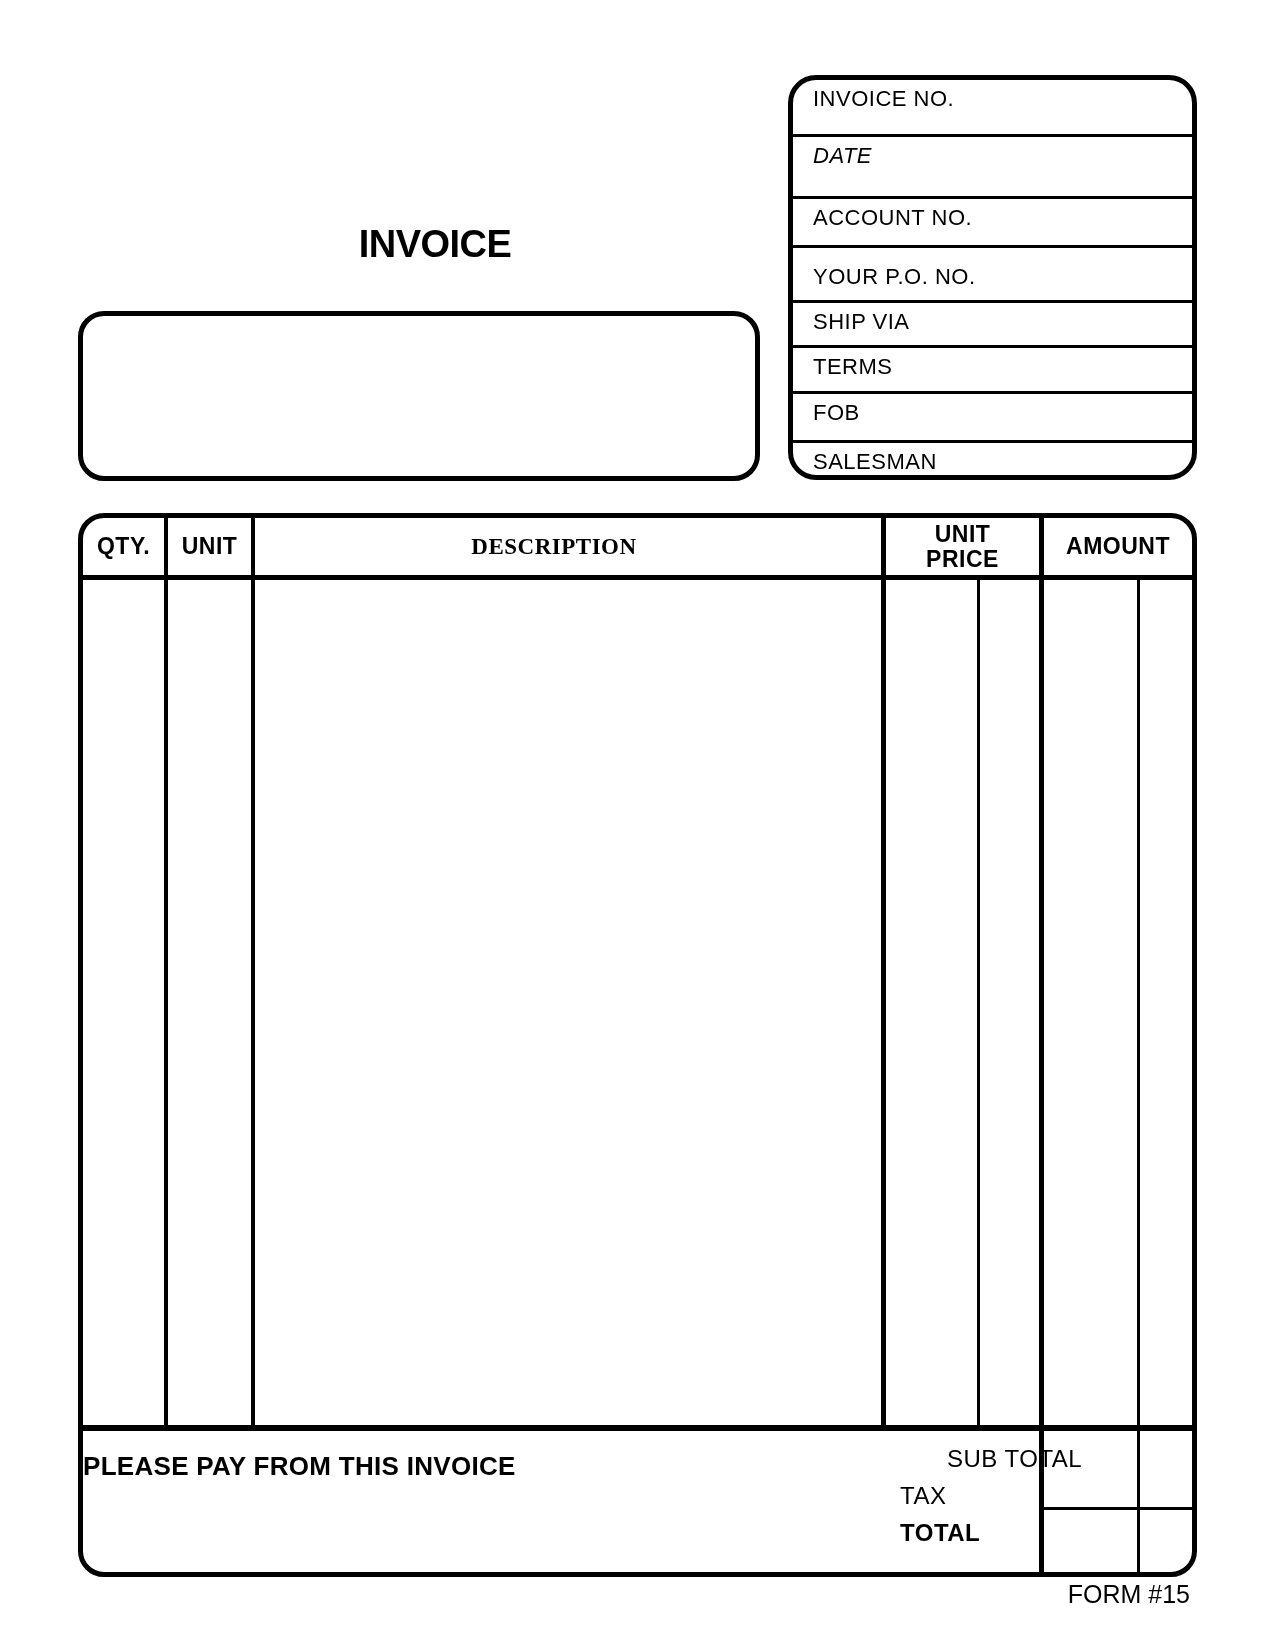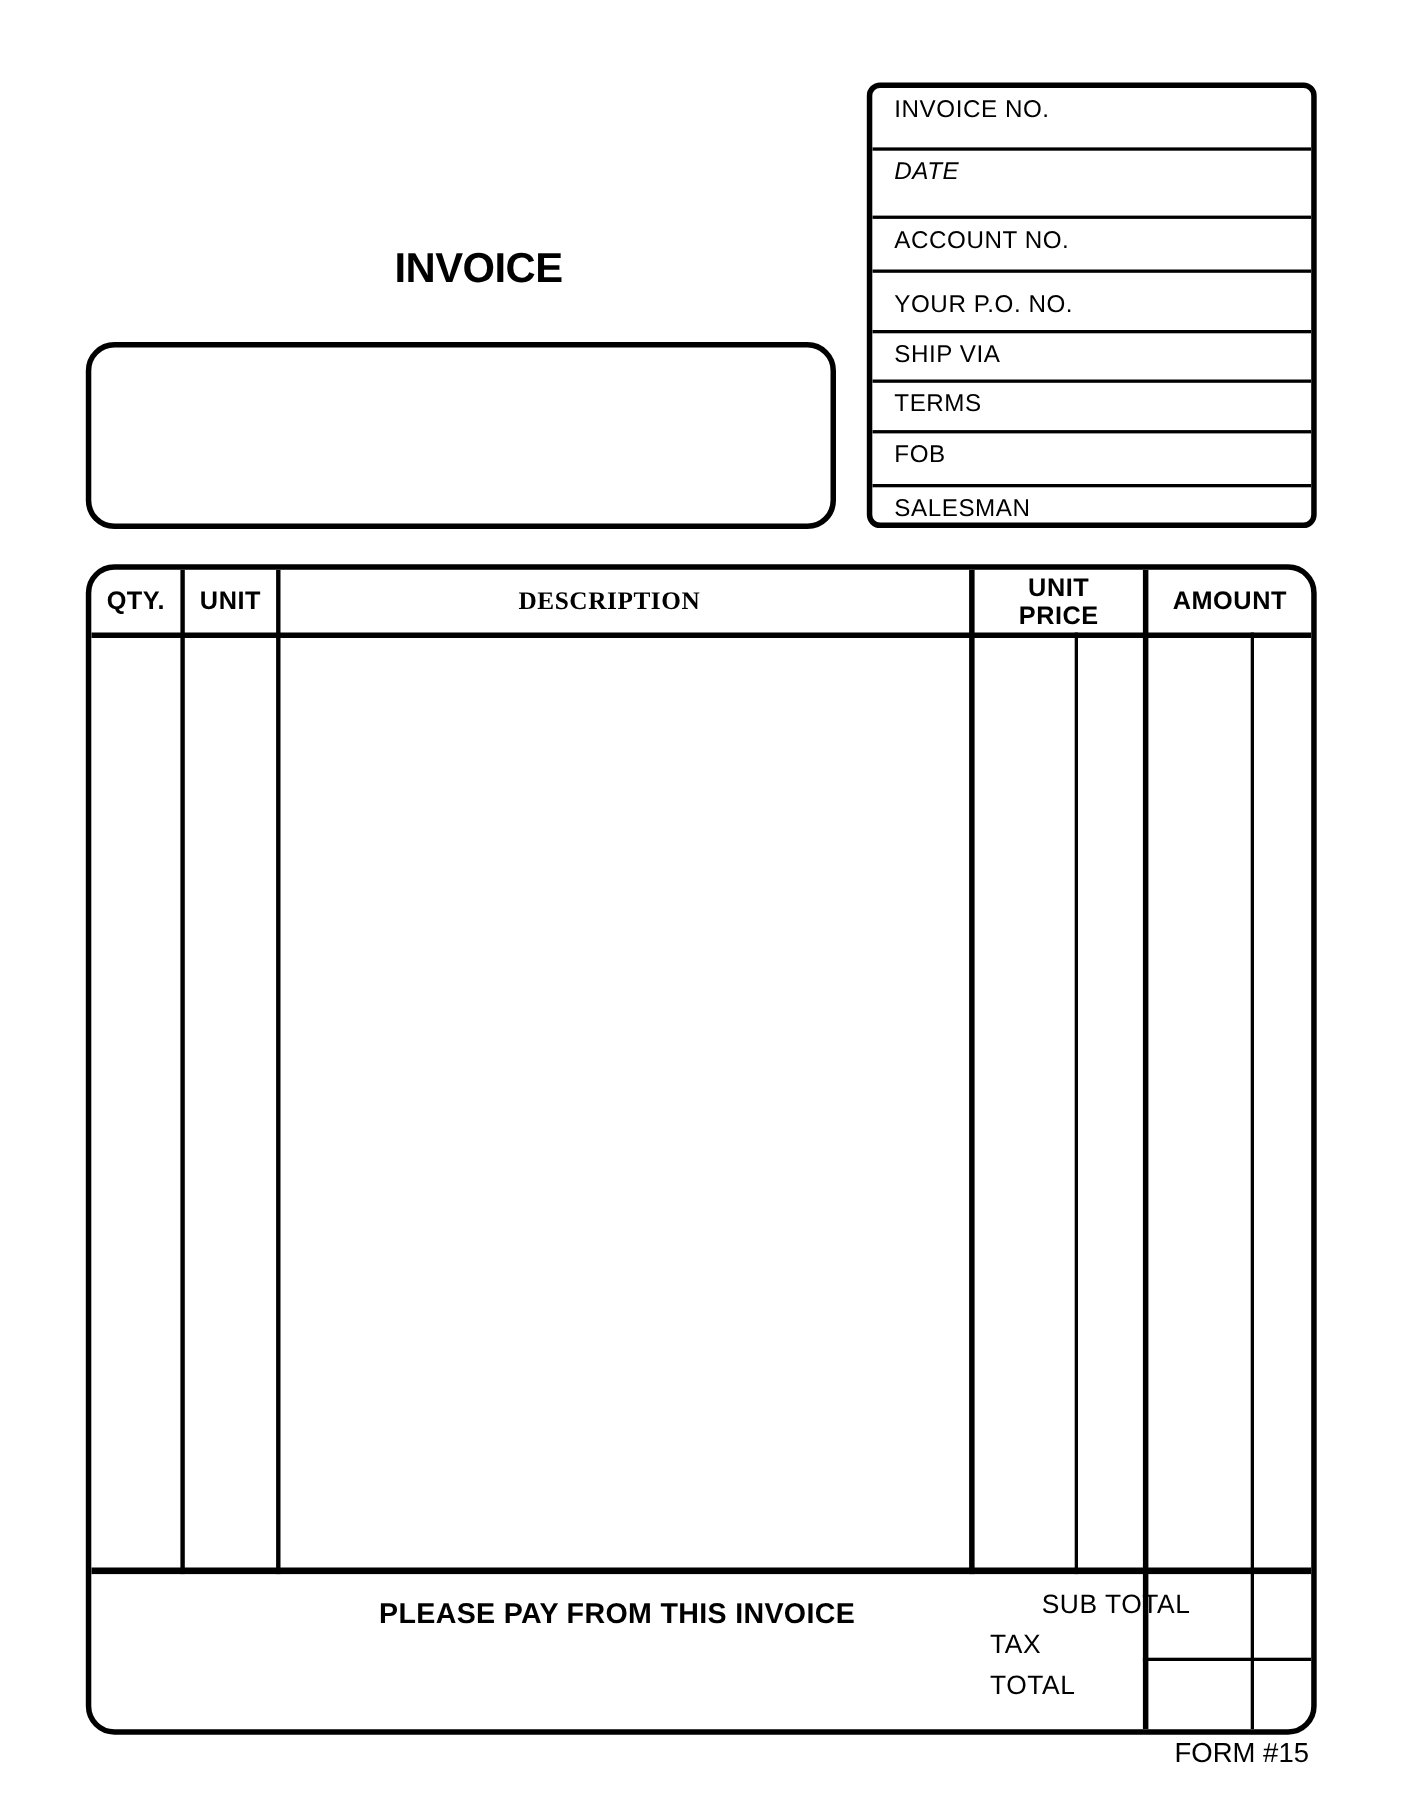--- a/index.html
+++ b/index.html
@@ -31,21 +31,21 @@
     border: 5px solid #000;
     border-radius: 26px;
   }
 
   
   .info-box {
     position: absolute;
     left: 788px; top: 75px;
     width: 409px; height: 405px;
     border: 5px solid #000;
-    border-radius: 12px;
+    border-radius: 28px;
     overflow: hidden;
     display: flex;
     flex-direction: column;
   }
   .info-row { border-bottom: 3px solid #000; }
   .info-row:last-child { border-bottom: none; flex: 1; }
   .info-row .lbl {
     display: block;
     padding: 6px 0 0 20px;
     font-size: 22px;
@@ -81,21 +81,20 @@
 
   
   .tlabel {
     position: absolute;
     font-size: 24px; letter-spacing: 0.5px;
     line-height: 26px;
   }
   .notice {
     position: absolute;
     left: 0; width: 956px;
-    text-align: center;
     font-size: 26px; font-weight: bold; letter-spacing: 0.3px;
     line-height: 28px;
   }
 
   
   .blank-cell { position: absolute; background: transparent; }
 
   
   .form-number {
     position: absolute;
@@ -165,21 +164,21 @@
     <div class="blank-cell" style="left:173px; top:62px; width:625px; height:845px;"></div>
     <div class="blank-cell" style="left:803px; top:62px; width:153px; height:845px;"></div>
     <div class="blank-cell" style="left:961px; top:62px; width:148px; height:845px;"></div>
 
     <div class="hline" style="left:0; right:0; top:907px; height:6px;"></div>
 
     <div class="notice" style="top:934px;">PLEASE PAY FROM THIS INVOICE</div>
 
     <div class="tlabel" style="left:864px; top:928px;">SUB TOTAL</div>
     <div class="tlabel" style="left:817px; top:965px;">TAX</div>
-    <div class="tlabel" style="left:817px; top:1002px; font-weight:normal;">TOTAL</div>
+    <div class="tlabel" style="left:817px; top:1002px; font-weight:bold;">TOTAL</div>
 
     <div class="hline" style="left:956px; width:153px; top:989px; height:3px;"></div>
 
     <div class="blank-cell" style="left:961px; top:913px; width:148px; height:76px;"></div>
     <div class="blank-cell" style="left:961px; top:992px; width:148px; height:62px;"></div>
   </div>
 
   <div class="form-number">FORM #15</div>
 
 </div>

